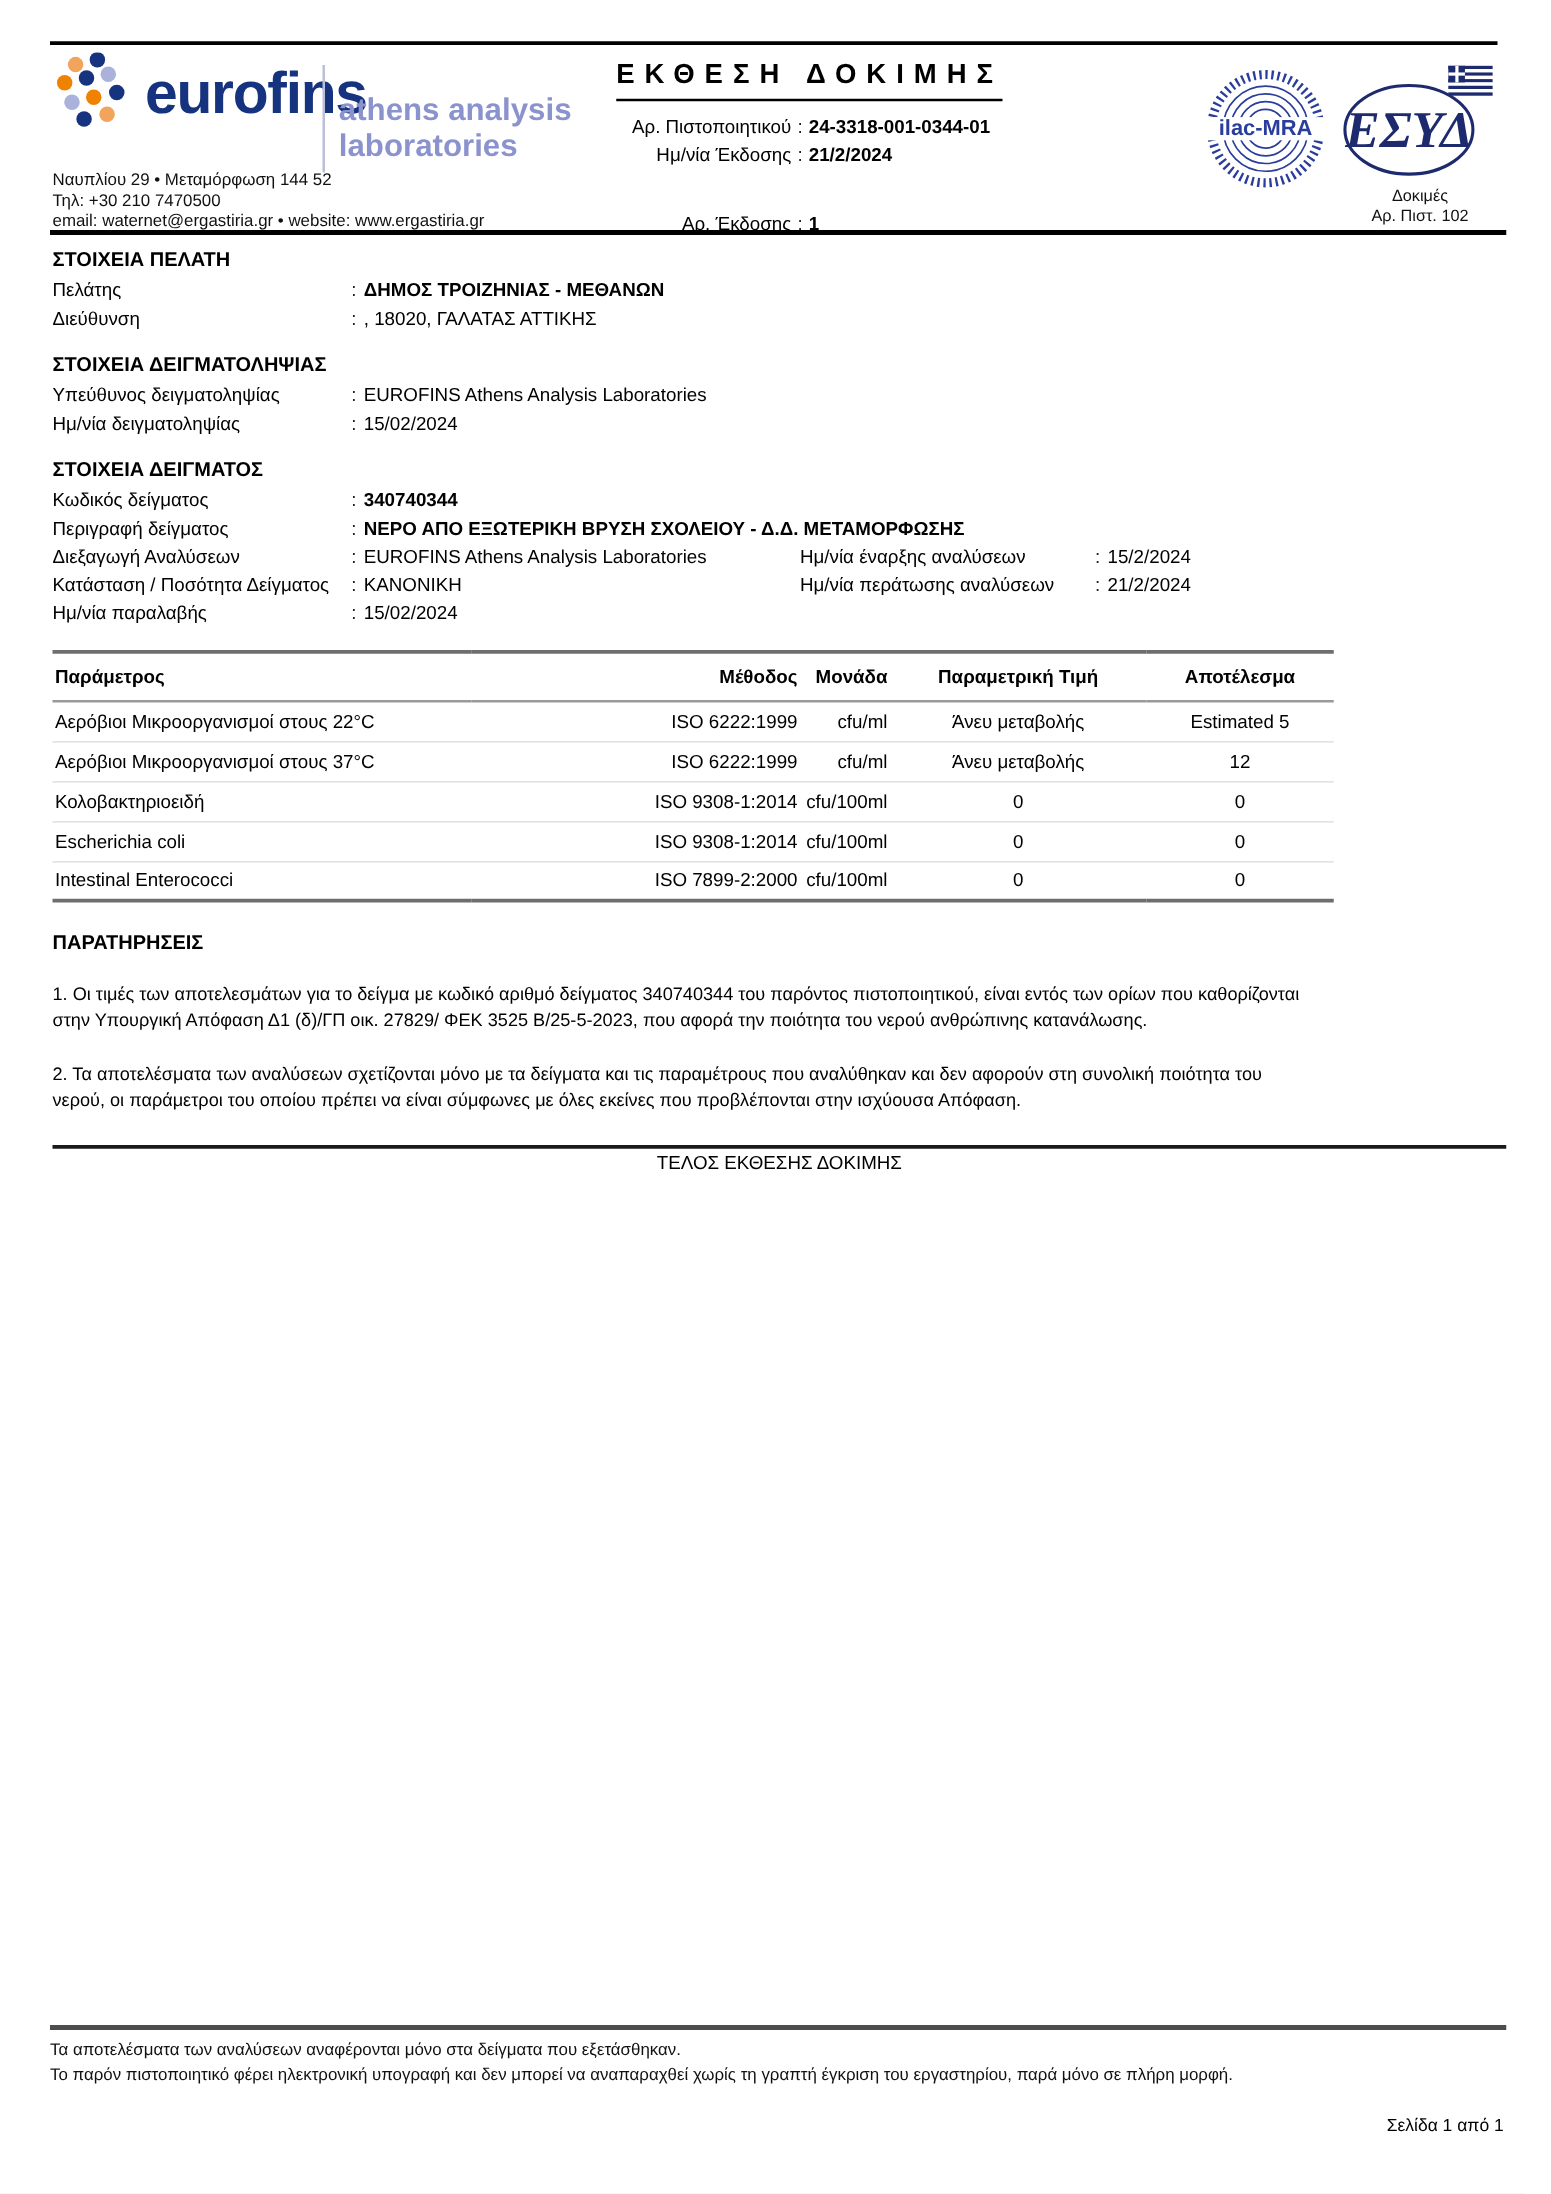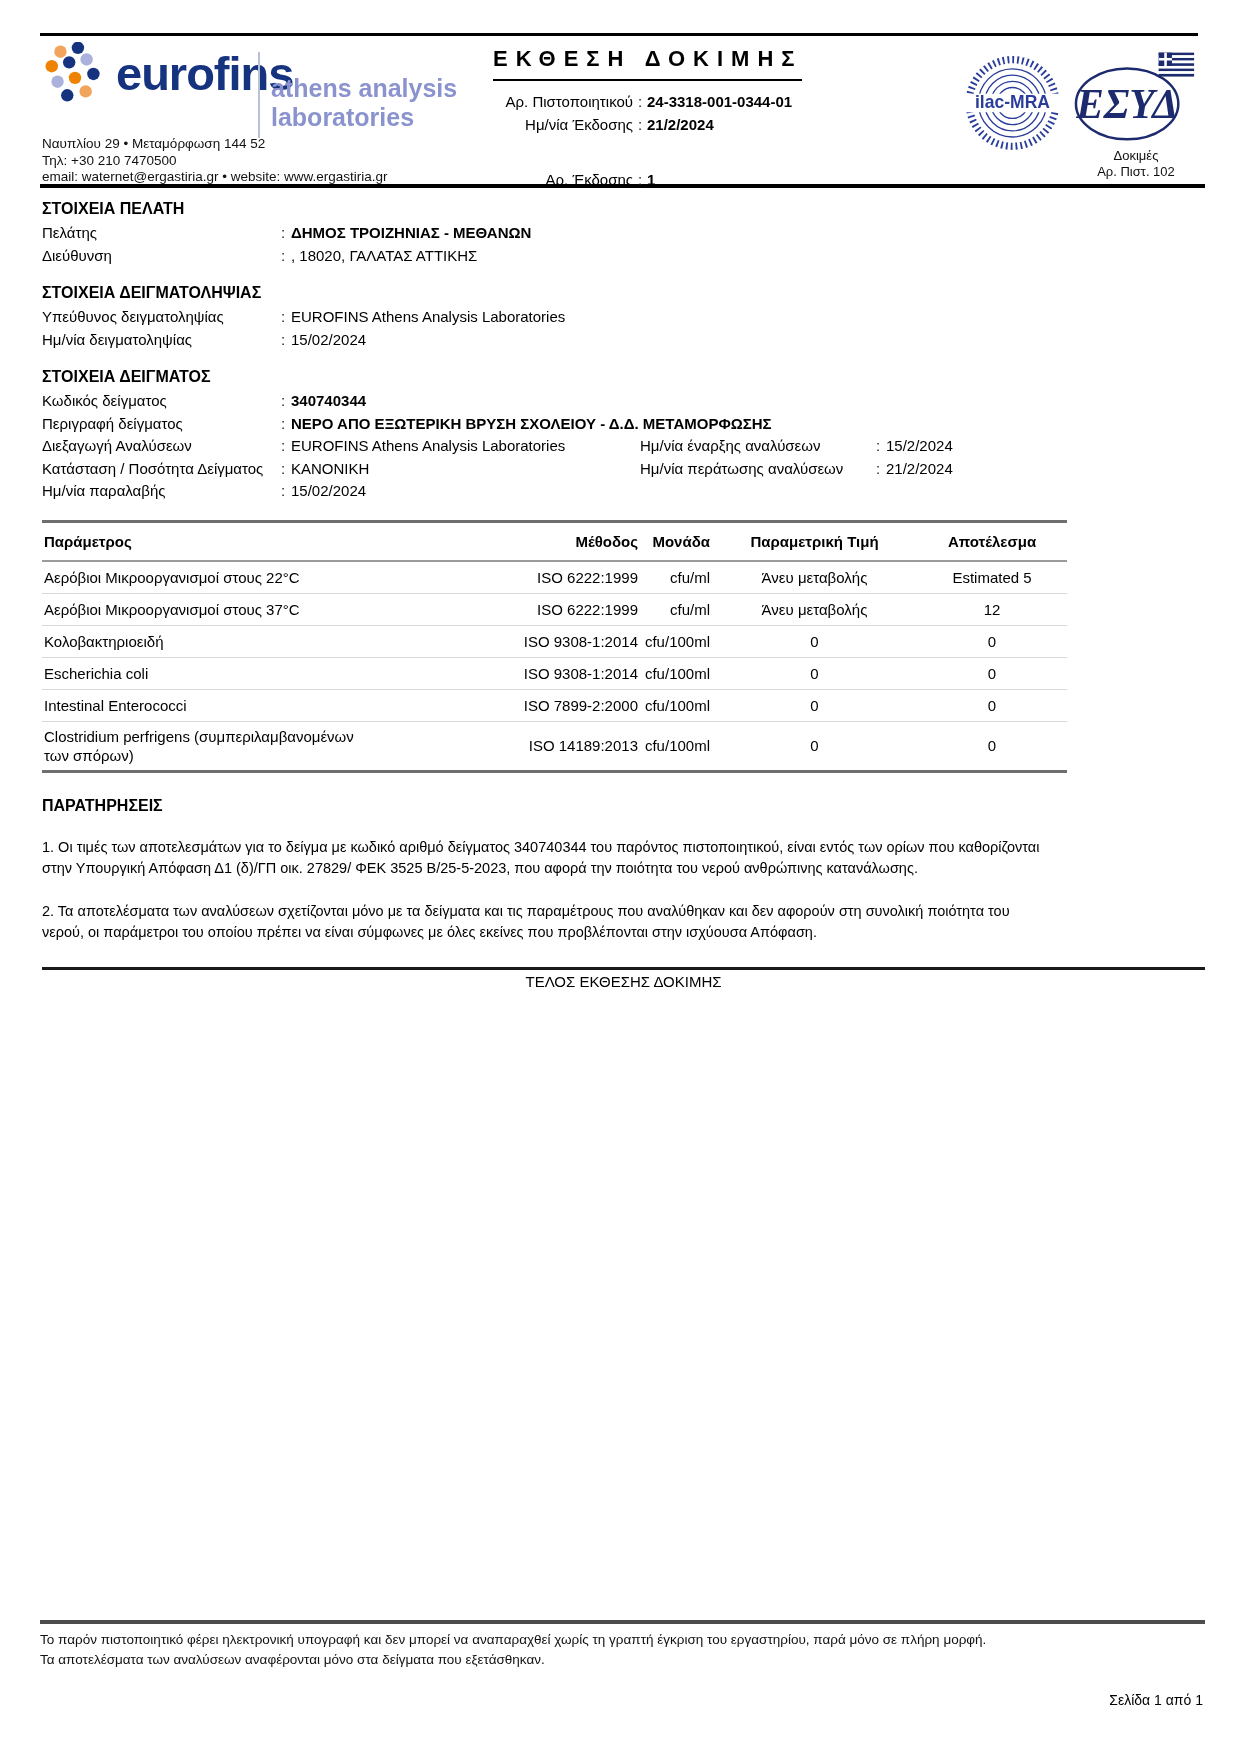--- a/index.html
+++ b/index.html
@@ -265,37 +265,30 @@
           <td class="c-limit">0</td>
           <td class="c-result">0</td>
         </tr>
         <tr>
           <td class="c-param">Intestinal Enterococci</td>
           <td class="c-method">ISO 7899-2:2000</td>
           <td class="c-unit">cfu/100ml</td>
           <td class="c-limit">0</td>
           <td class="c-result">0</td>
         </tr>
-        <tr>
-          <td class="c-param">Clostridium perfrigens (συμπεριλαμβανομένων των σπόρων)</td>
-          <td class="c-method">ISO 14189:2013</td>
-          <td class="c-unit">cfu/100ml</td>
-          <td class="c-limit">0</td>
-          <td class="c-result">0</td>
-        </tr>
       </tbody>
     </table>
 
     <div class="remarks-h">ΠΑΡΑΤΗΡΗΣΕΙΣ</div>
     <div class="remark">1. Οι τιμές των αποτελεσμάτων για το δείγμα με κωδικό αριθμό δείγματος 340740344 του παρόντος πιστοποιητικού, είναι εντός των ορίων που καθορίζονται στην Υπουργική Απόφαση Δ1 (δ)/ΓΠ οικ. 27829/ ΦΕΚ 3525 Β/25-5-2023, που αφορά την ποιότητα του νερού ανθρώπινης κατανάλωσης.</div>
     <div class="remark">2. Τα αποτελέσματα των αναλύσεων σχετίζονται μόνο με τα δείγματα και τις παραμέτρους που αναλύθηκαν και δεν αφορούν στη συνολική ποιότητα του νερού, οι παράμετροι του οποίου πρέπει να είναι σύμφωνες με όλες εκείνες που προβλέπονται στην ισχύουσα Απόφαση.</div>
 
     <div class="end-block">ΤΕΛΟΣ ΕΚΘΕΣΗΣ ΔΟΚΙΜΗΣ</div>
   </div>
 
 
   <div class="abs footer">
+    <div>Τα αποτελέσματα των αναλύσεων αναφέρονται μόνο στα δείγματα που εξετάσθηκαν.</div>
     <div>Το παρόν πιστοποιητικό φέρει ηλεκτρονική υπογραφή και δεν μπορεί να αναπαραχθεί χωρίς τη γραπτή έγκριση του εργαστηρίου, παρά μόνο σε πλήρη μορφή.</div>
-    <div>Τα αποτελέσματα των αναλύσεων αναφέρονται μόνο στα δείγματα που εξετάσθηκαν.</div>
   </div>
   <div class="abs page-num">Σελίδα 1 από 1</div>
 
 </div>
 
 </body></html>

